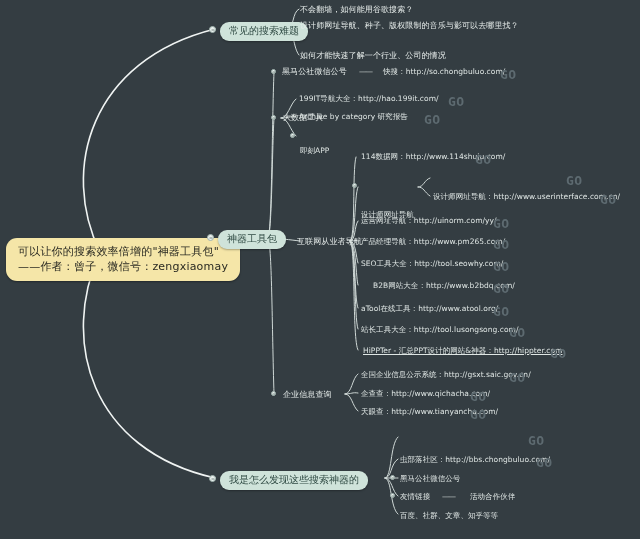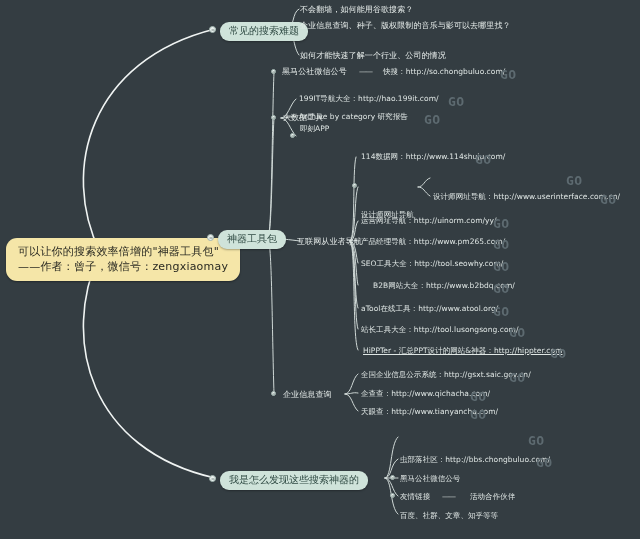--- a/index.html
+++ b/index.html
@@ -133,21 +133,21 @@
 
   <div class="node root-node">
     <span class="l1">可以让你的搜索效率倍增的"神器工具包"</span>
     <span class="l2">——作者：曾子，微信号：zengxiaomay</span>
   </div>
 
   <div class="bullet" style="left:209px;top:26px;"></div>
   <div class="node main-node" style="left:220px;top:22px;">常见的搜索难题</div>
 
   <div class="node sub-node" style="left:300px;top:4px;">不会翻墙，如何能用谷歌搜索？</div>
-  <div class="node sub-node" style="left:300px;top:20px;">企业信息查询、种子、版权限制的音乐与影可以去哪里找？</div>
+  <div class="node sub-node" style="left:300px;top:20px;">设计师网址导航、种子、版权限制的音乐与影可以去哪里找？</div>
   <div class="node sub-node" style="left:300px;top:50px;">如何才能快速了解一个行业、公司的情况</div>
 
   <div class="bullet" style="left:207px;top:234px;"></div>
   <div class="node main-node" style="left:218px;top:230px;">神器工具包</div>
 
   <div class="bullet small" style="left:271px;top:69px;"></div>
   <div class="node sub-node" style="left:282px;top:66px;">黑马公社微信公号</div>
   <div class="node leaf-node dash" style="left:359px;top:67px;">——</div>
   <div class="node leaf-node" style="left:383px;top:67px;">快搜：http://so.chongbuluo.com/</div>
   <div class="go" style="left:500px;top:67px;">GO</div>
@@ -155,21 +155,21 @@
   <div class="bullet small" style="left:271px;top:115px;"></div>
   <div class="node sub-node" style="left:283px;top:112px;">大数据工具</div>
 
   <div class="node leaf-node" style="left:299px;top:94px;">199IT导航大全：http://hao.199it.com/</div>
   <div class="go" style="left:448px;top:94px;">GO</div>
 
   <div class="node leaf-node" style="left:299px;top:112px;">Archive by category 研究报告</div>
   <div class="go" style="left:424px;top:112px;">GO</div>
 
   <div class="bullet small" style="left:290px;top:133px;"></div>
-  <div class="node leaf-node" style="left:300px;top:124px;">即刻APP</div>
+  <div class="node leaf-node" style="left:300px;top:146px;">即刻APP</div>
 
   <div class="node sub-node" style="left:297px;top:236px;">互联网从业者导航</div>
 
   <div class="node leaf-node" style="left:361px;top:152px;">114数据网：http://www.114shuju.com/</div>
   <div class="go" style="left:475px;top:152px;">GO</div>
 
   <div class="bullet small" style="left:352px;top:183px;"></div>
   <div class="node leaf-node" style="left:361px;top:182px;margin-top:28px;">设计师网址导航</div>
 
   <div class="go" style="left:566px;top:173px;">GO</div>

